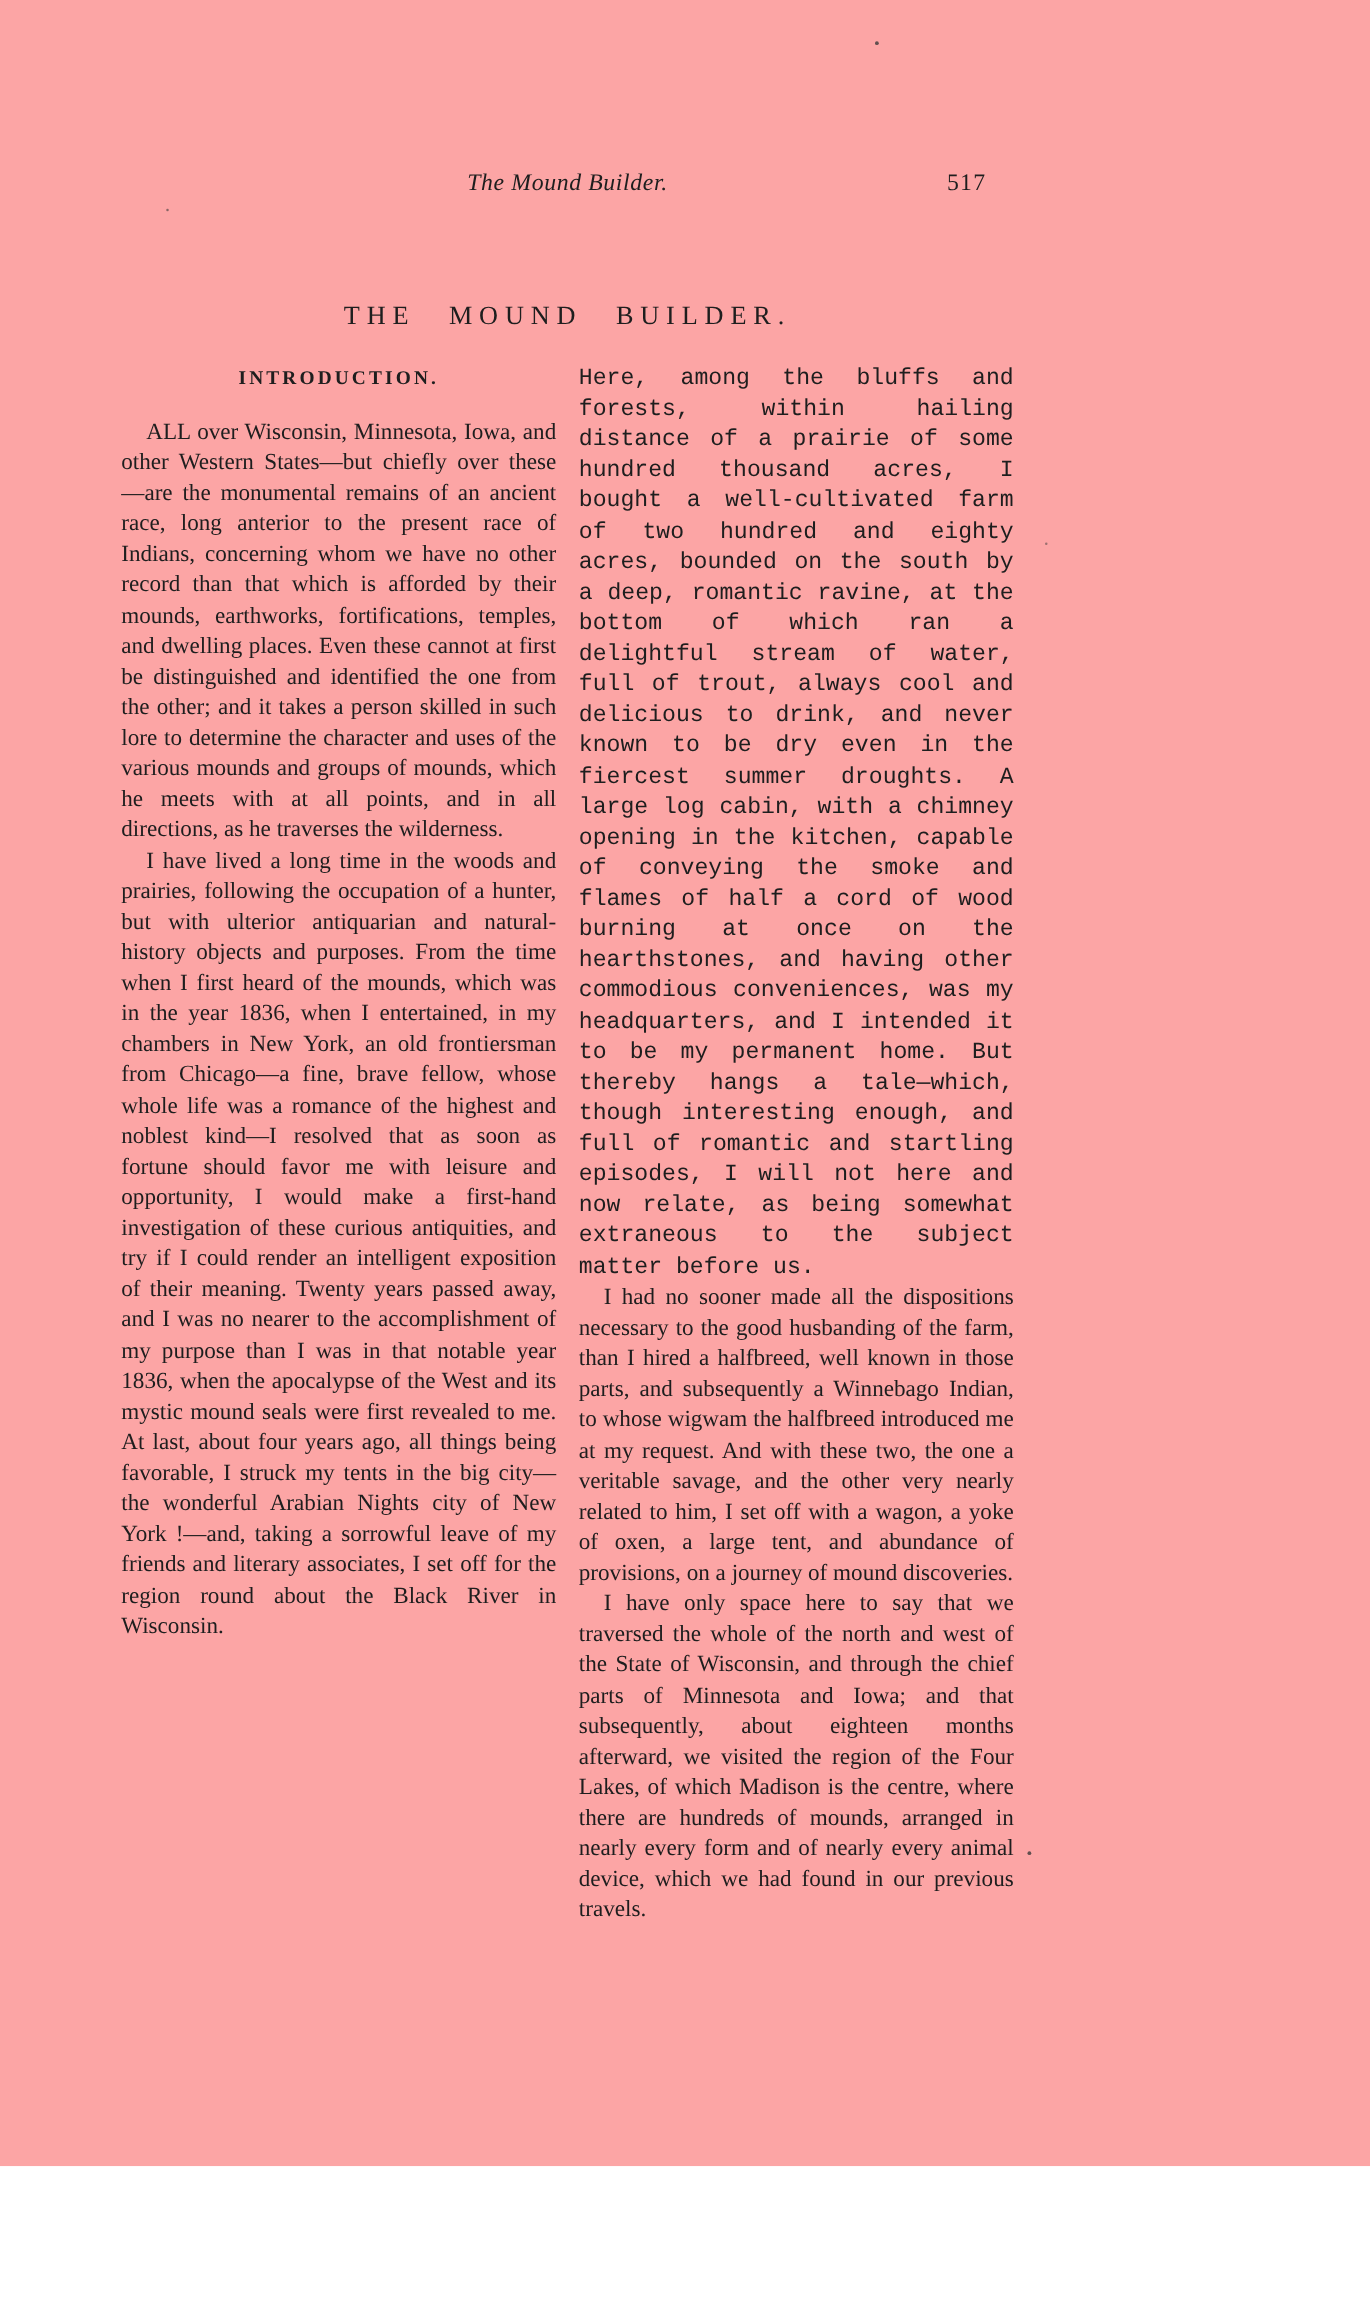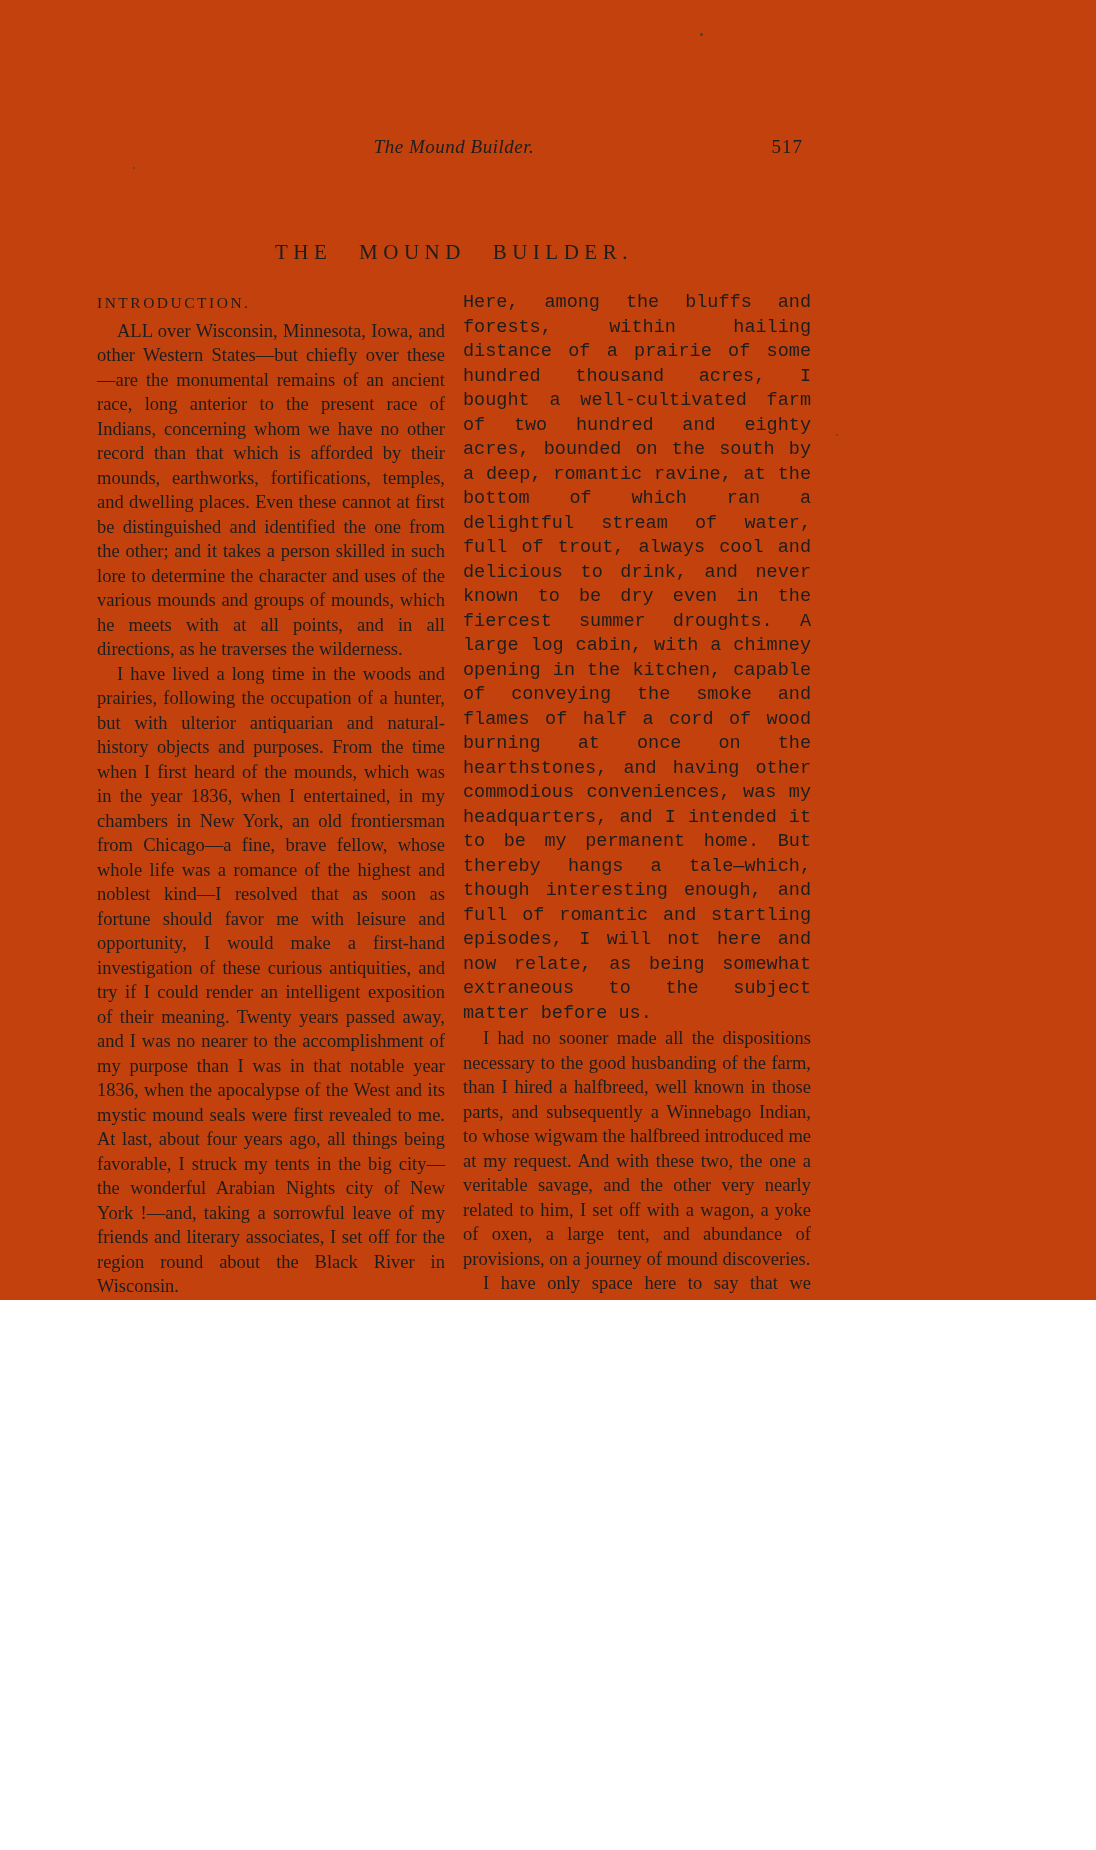--- a/index.html
+++ b/index.html
@@ -3,22 +3,22 @@
 <meta charset="utf-8">
 <style>
   html, body {
     margin: 0;
     padding: 0;
     background: #ffffff;
   }
   .page {
     position: relative;
     width: 1096px;
-    height: 1300px;
-    background: #c2410c;
+    height: 1733px;
+    background: #fca5a5;
     font-family: "Liberation Serif", "DejaVu Serif", serif;
     color: #1e1e1e;
     overflow: hidden;
   }
   .content {
     position: absolute;
     left: 97px;
     top: 136px;
     width: 714px;
   }
@@ -28,21 +28,21 @@
     font-size: 19px;
   }
   .rh-title {
     display: block;
     text-align: center;
     font-style: italic;
     letter-spacing: 0.5px;
   }
   .rh-page {
     position: absolute;
-    right: 8px;
+    right: 22px;
     top: 0;
     font-style: normal;
     letter-spacing: 1px;
   }
   .article-title {
     margin: 78px 0 0 0;
     text-align: center;
     font-size: 21px;
     font-weight: normal;
     letter-spacing: 5.5px;
@@ -53,23 +53,25 @@
     gap: 18px;
     margin-top: 26px;
   }
   .column {
     width: 348px;
     font-size: 18.5px;
     line-height: 24.5px;
     text-align: justify;
   }
   .section-heading {
+    text-align: center;
     font-size: 15.5px;
     letter-spacing: 2.5px;
-    margin: 0 0 3px 0;
+    margin: 0 0 18px 0;
+    font-weight: bold;
   }
   .para {
     margin: 0;
     text-indent: 20px;
   }
   .para.no-indent {
     text-indent: 0;
     font-family: Liberation Mono, monospace;
   }
   .speck {

